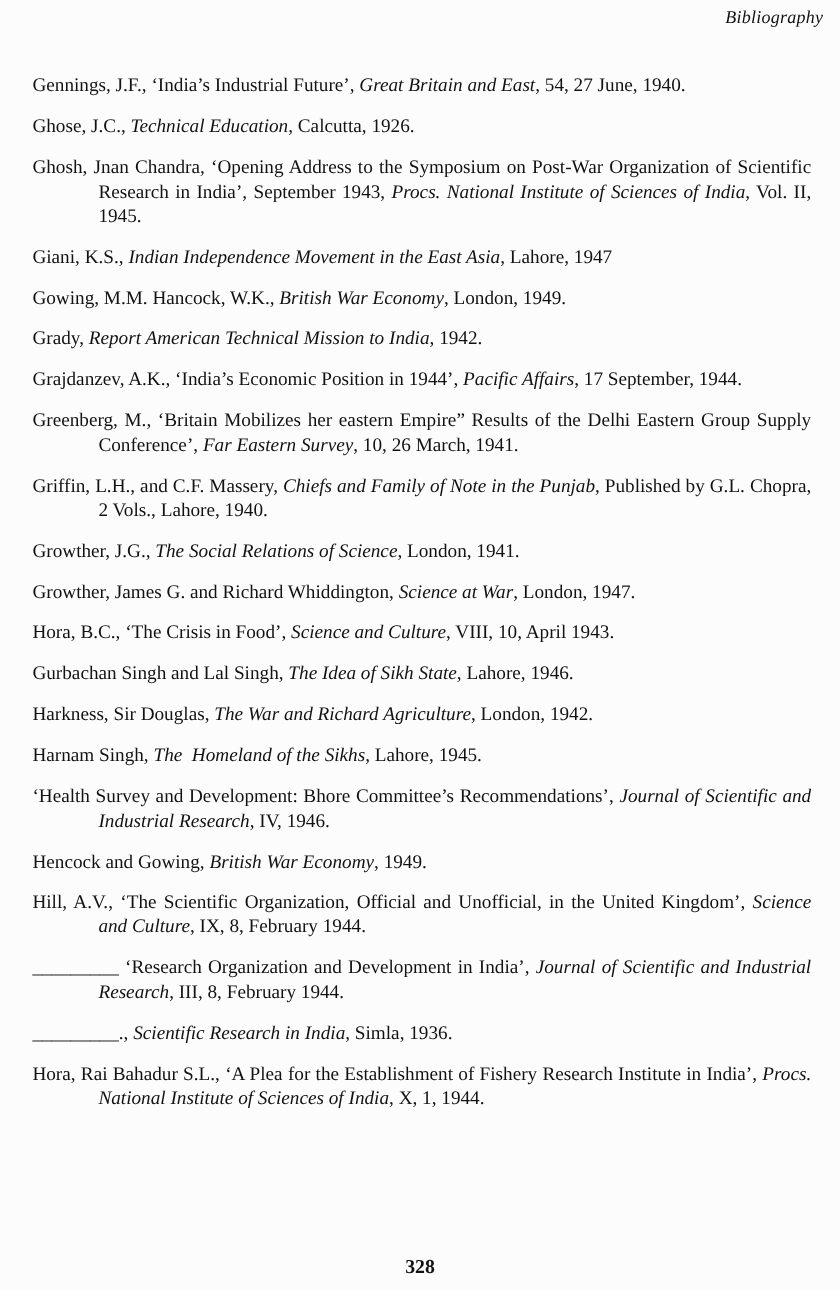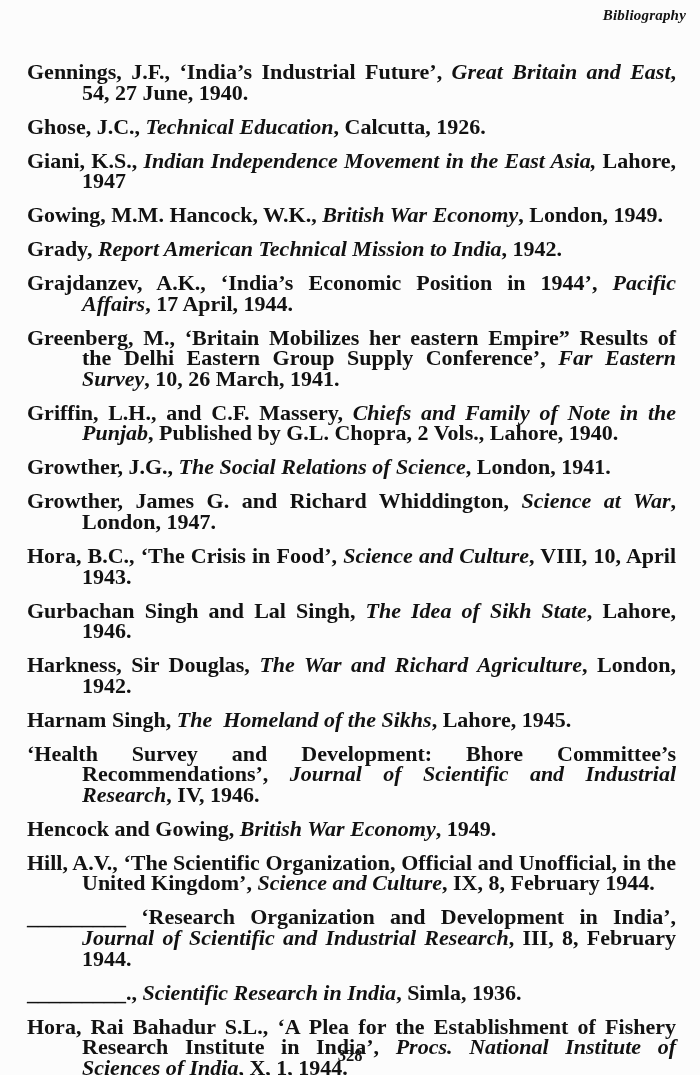--- a/index.html
+++ b/index.html
@@ -11,37 +11,36 @@
     background: #fcfcfc;
     color: #121212;
     font-family: "Liberation Serif", "DejaVu Serif", serif;
     overflow: hidden;
   }
   .running-header {
     position: absolute;
     top: 7px;
     right: 14px;
     font-size: 15px;
-    font-weight: bold;
+    font-weight: normal;
     font-style: italic;
     letter-spacing: 0.2px;
   }
   .content {
     position: absolute;
     top: 62px;
     left: 27px;
     right: 24px;
   }
   .entry {
     margin: 0 0 13.4px 55px;
     text-indent: -55px;
     text-align: justify;
-    font-size: 22px;
+    font-size: 16px;
     line-height: 20.6px;
-    font-weight: bold;
   }
   .entry i { font-style: italic; }
   .page-number {
     position: absolute;
     top: 1046px;
     left: 0;
     width: 100%;
     text-align: center;
     font-size: 16.5px;
     font-weight: bold;
@@ -49,24 +48,25 @@
 </style>
 </head>
 <body>
 
 <div class="page">
   <div class="running-header">Bibliography</div>
 
   <div class="content">
       <p class="entry"><span>Gennings, J.F., ‘India’s Industrial Future’, </span><i>Great Britain and East</i><span>, 54, 27 June, 1940.</span></p>
       <p class="entry"><span>Ghose, J.C., </span><i>Technical Education</i><span>, Calcutta, 1926.</span></p>
+      <p class="entry"><span>Ghosh, Jnan Chandra, ‘Opening Address to the Symposium on Post-War Organization of Scientific Research in India’, September 1943, </span><i>Procs. National Institute of Sciences of India</i><span>, Vol. II, 1945.</span></p>
       <p class="entry"><span>Giani, K.S., </span><i>Indian Independence Movement in the East Asia,</i><span> Lahore, 1947</span></p>
       <p class="entry"><span>Gowing, M.M. Hancock, W.K., </span><i>British War Economy</i><span>, London, 1949.</span></p>
       <p class="entry"><span>Grady, </span><i>Report American Technical Mission to India</i><span>, 1942.</span></p>
-      <p class="entry"><span>Grajdanzev, A.K., ‘India’s Economic Position in 1944’, </span><i>Pacific Affairs</i><span>, 17 April, 1944.</span></p>
+      <p class="entry"><span>Grajdanzev, A.K., ‘India’s Economic Position in 1944’, </span><i>Pacific Affairs</i><span>, 17 September, 1944.</span></p>
       <p class="entry"><span>Greenberg, M., ‘Britain Mobilizes her eastern Empire” Results of the Delhi Eastern Group Supply Conference’, </span><i>Far Eastern Survey</i><span>, 10, 26 March, 1941.</span></p>
       <p class="entry"><span>Griffin, L.H., and C.F. Massery, </span><i>Chiefs and Family of Note in the Punjab</i><span>, Published by G.L. Chopra, 2 Vols., Lahore, 1940.</span></p>
       <p class="entry"><span>Growther, J.G., </span><i>The Social Relations of Science</i><span>, London, 1941.</span></p>
       <p class="entry"><span>Growther, James G. and Richard Whiddington, </span><i>Science at War</i><span>, London, 1947.</span></p>
       <p class="entry"><span>Hora, B.C., ‘The Crisis in Food’, </span><i>Science and Culture</i><span>, VIII, 10, April 1943.</span></p>
       <p class="entry"><span>Gurbachan Singh and Lal Singh, </span><i>The Idea of Sikh State</i><span>, Lahore, 1946.</span></p>
       <p class="entry"><span>Harkness, Sir Douglas, </span><i>The War and Richard Agriculture</i><span>, London, 1942.</span></p>
       <p class="entry"><span>Harnam Singh, </span><i>The &nbsp;Homeland of the Sikhs</i><span>, Lahore, 1945.</span></p>
       <p class="entry"><span>‘Health Survey and Development: Bhore Committee’s Recommendations’, </span><i>Journal of Scientific and Industrial Research</i><span>, IV, 1946.</span></p>
       <p class="entry"><span>Hencock and Gowing, </span><i>British War Economy</i><span>, 1949.</span></p>

